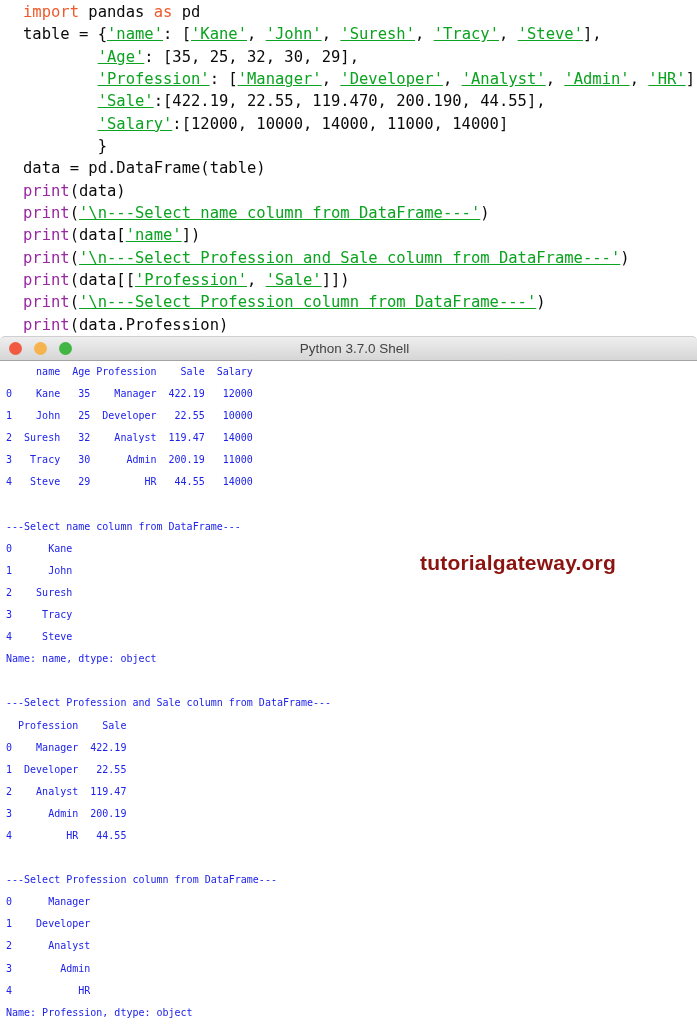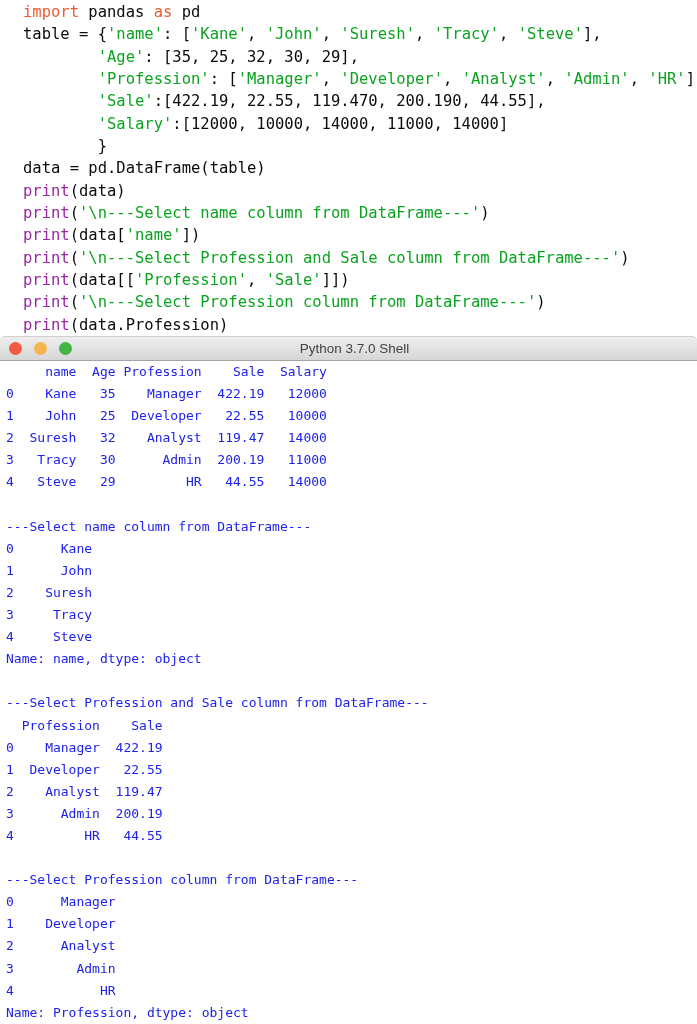--- a/index.html
+++ b/index.html
@@ -15,21 +15,21 @@
   .screen{position:absolute;inset:0;}
   
   .editor{
     position:absolute;left:16px;top:0;width:697px;height:336px;background:#ffffff;
     padding:1px 0 0 7px;box-sizing:border-box;
     font-size:15.5px;line-height:22.35px;white-space:pre;overflow:hidden;
     color:var(--code_text);cursor:text;
   }
   .cl{white-space:pre;min-height:22.35px;}
   .kw{color:var(--keyword);}
-  .str{color:var(--string);}
+  .str{color:var(--string);text-decoration:underline;}
   .bi{color:var(--builtin);}
   .pl{color:var(--code_text);}
   
   .titlebar{
     position:absolute;left:0;top:336px;width:697px;height:25px;box-sizing:border-box;
     background:linear-gradient(#eeeeee,#d6d6d6);
     border-top:1px solid #cfcfcf;border-bottom:1px solid #a3a3a3;
     border-radius:5px 5px 0 0;
   }
   .lights{position:absolute;left:9px;top:0;height:100%;display:flex;align-items:center;gap:12px;}
@@ -40,21 +40,21 @@
   .title{
     position:absolute;left:0;right:0;top:0;height:100%;
     display:flex;align-items:center;justify-content:center;
     font-family:"Liberation Sans","DejaVu Sans",sans-serif;
     font-size:13.5px;color:#434343;pointer-events:none;padding-left:12px;
   }
   
   .shell{
     position:absolute;left:0;top:361px;width:697px;height:663px;background:#ffffff;
     padding:0 0 0 6px;box-sizing:border-box;
-    font-size:13px;line-height:22.1px;white-space:pre;overflow:hidden;
+    font-size:10px;line-height:22.1px;white-space:pre;overflow:hidden;
     color:var(--shell_text);cursor:text;
   }
   .sl{white-space:pre;min-height:22.1px;}
   
   .watermark{
     position:absolute;left:420px;top:551px;
     font-family:"Liberation Sans","DejaVu Sans",sans-serif;
     font-weight:bold;font-size:21px;color:var(--watermark);
     letter-spacing:0.2px;
   }
@@ -70,14 +70,15 @@
     <div class="lights">
       <span class="light red"></span>
       <span class="light yellow"></span>
       <span class="light green"></span>
     </div>
     <div class="title">Python 3.7.0 Shell</div>
   </div>
 
   <div class="shell" id="shell"><div class="sl">     name  Age Profession    Sale  Salary</div><div class="sl">0    Kane   35    Manager  422.19   12000</div><div class="sl">1    John   25  Developer   22.55   10000</div><div class="sl">2  Suresh   32    Analyst  119.47   14000</div><div class="sl">3   Tracy   30      Admin  200.19   11000</div><div class="sl">4   Steve   29         HR   44.55   14000</div><div class="sl">&nbsp;</div><div class="sl">---Select name column from DataFrame---</div><div class="sl">0      Kane</div><div class="sl">1      John</div><div class="sl">2    Suresh</div><div class="sl">3     Tracy</div><div class="sl">4     Steve</div><div class="sl">Name: name, dtype: object</div><div class="sl">&nbsp;</div><div class="sl">---Select Profession and Sale column from DataFrame---</div><div class="sl">  Profession    Sale</div><div class="sl">0    Manager  422.19</div><div class="sl">1  Developer   22.55</div><div class="sl">2    Analyst  119.47</div><div class="sl">3      Admin  200.19</div><div class="sl">4         HR   44.55</div><div class="sl">&nbsp;</div><div class="sl">---Select Profession column from DataFrame---</div><div class="sl">0      Manager</div><div class="sl">1    Developer</div><div class="sl">2      Analyst</div><div class="sl">3        Admin</div><div class="sl">4           HR</div><div class="sl">Name: Profession, dtype: object</div></div>
 
+  <div class="watermark">tutorialgateway.org</div>
 
 </div>
 
 </body></html>

